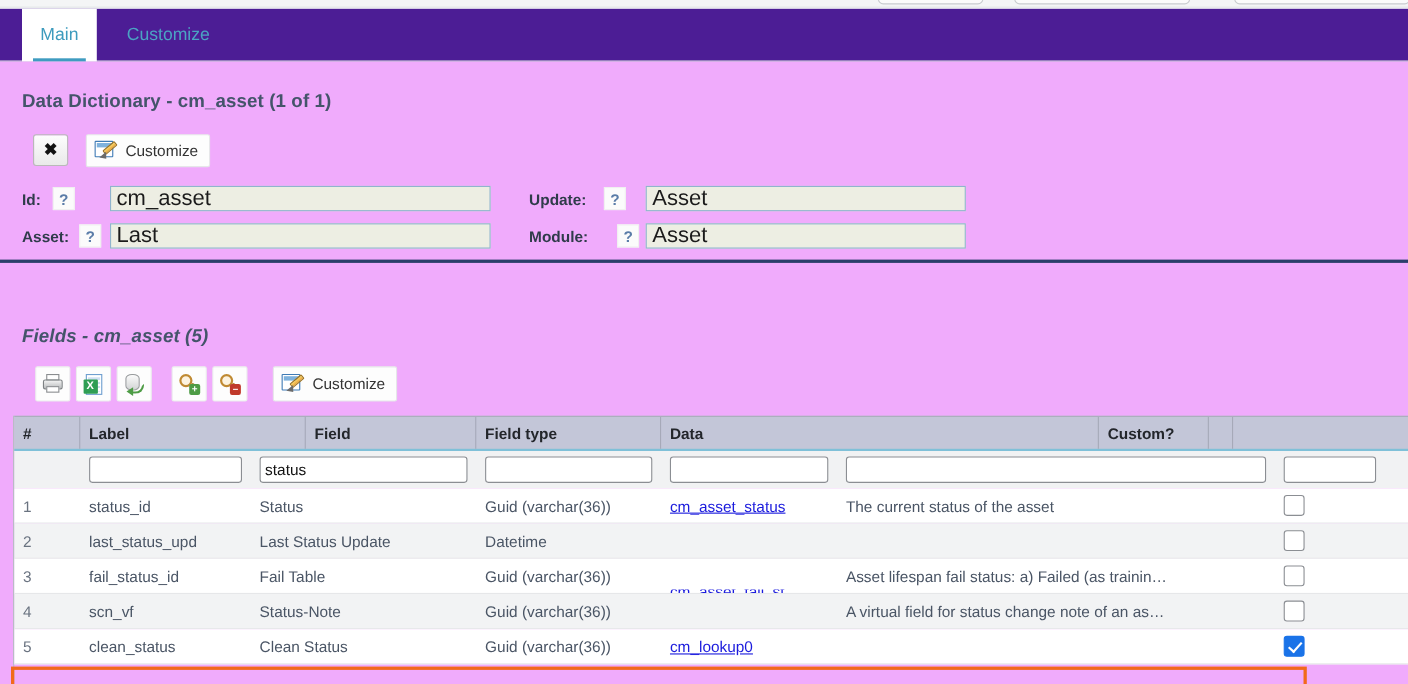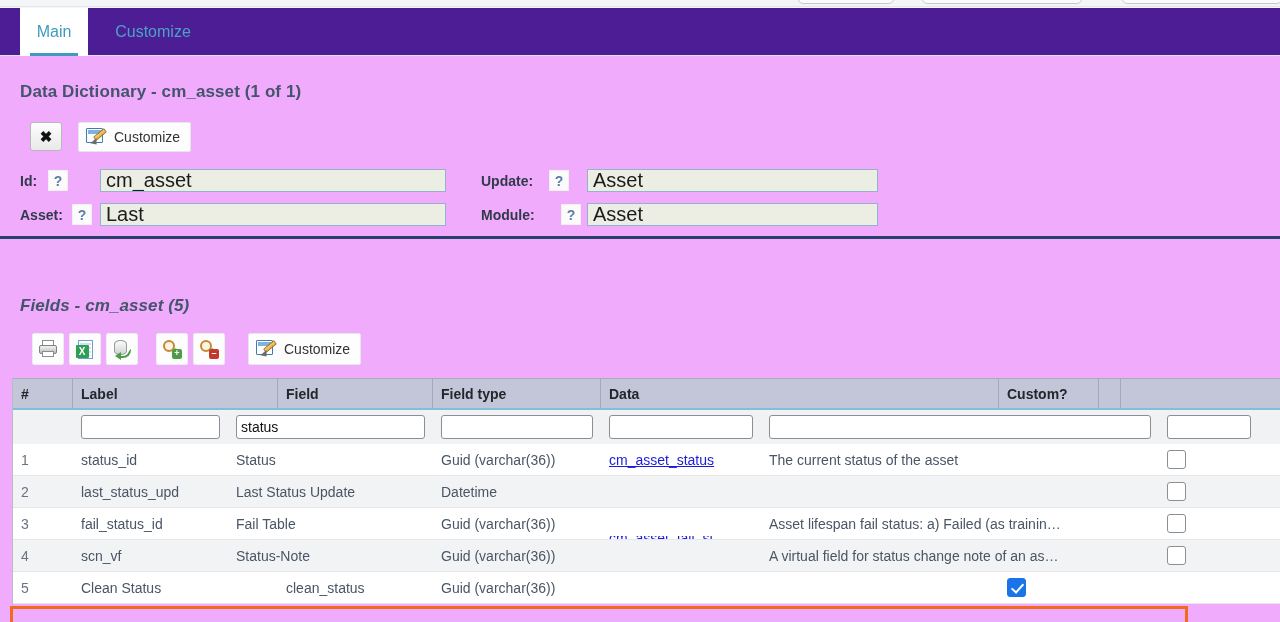--- a/index.html
+++ b/index.html
@@ -475,23 +475,26 @@
         <div class="gcell" style="width: 205px;">Status-Note</div>
         <div class="gcell" style="width: 168px;">Guid (varchar(36))</div>
         <div class="gcell" style="width: 160px;"></div>
         <div class="gcell" style="width: 398px;">A virtual field for status change note of an as…</div>
         <div class="gcell" style="width: 100px;">
           <div class="cbx"></div>
         </div>
       </div>
       <div class="grow gdata odd">
         <div class="gcell num" style="width: 60px;">5</div>
+        <div class="gcell" style="width: 155px;">clean_status</div>
         <div class="gcell" style="width: 205px;">Clean Status</div>
-        <div class="gcell" style="width: 155px;">clean_status</div>
         <div class="gcell" style="width: 168px;">Guid (varchar(36))</div>
+        <div class="gcell" style="width: 160px;">
+          <a class="lookup">cm_lookup0</a>
+        </div>
         <div class="gcell" style="width: 398px;"></div>
         <div class="gcell" style="width: 100px;">
           <div class="cbx on"></div>
         </div>
       </div>
     </div>
   <div class="hl"></div>
 </div>
 
 </body></html>

